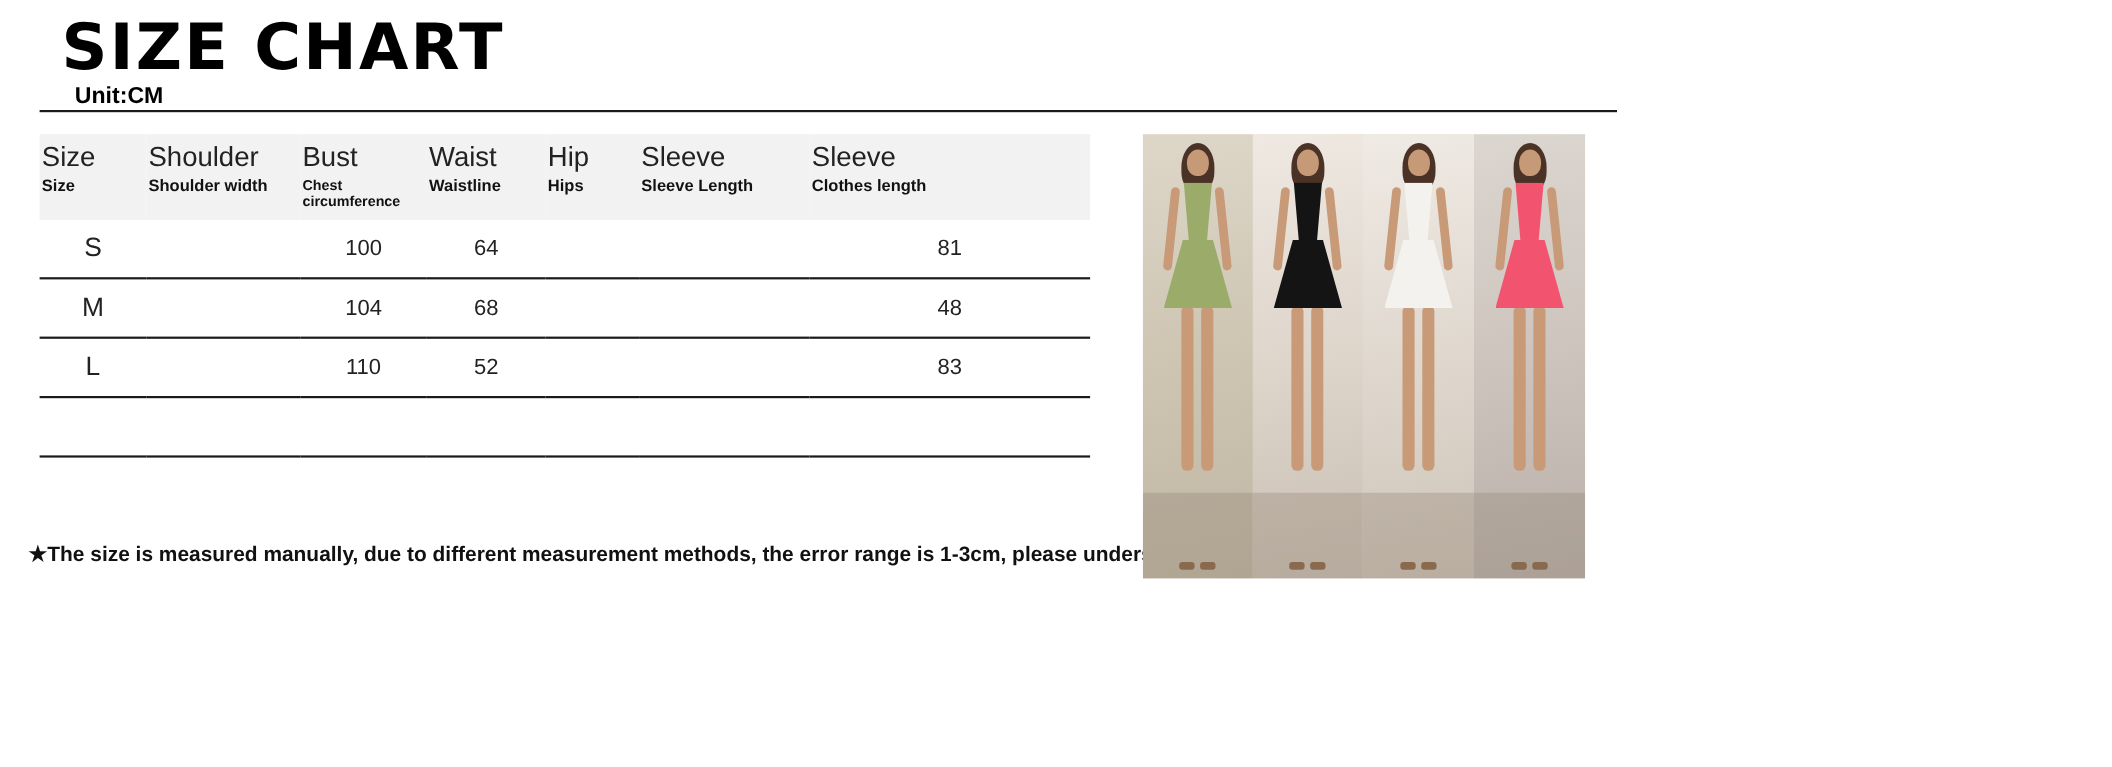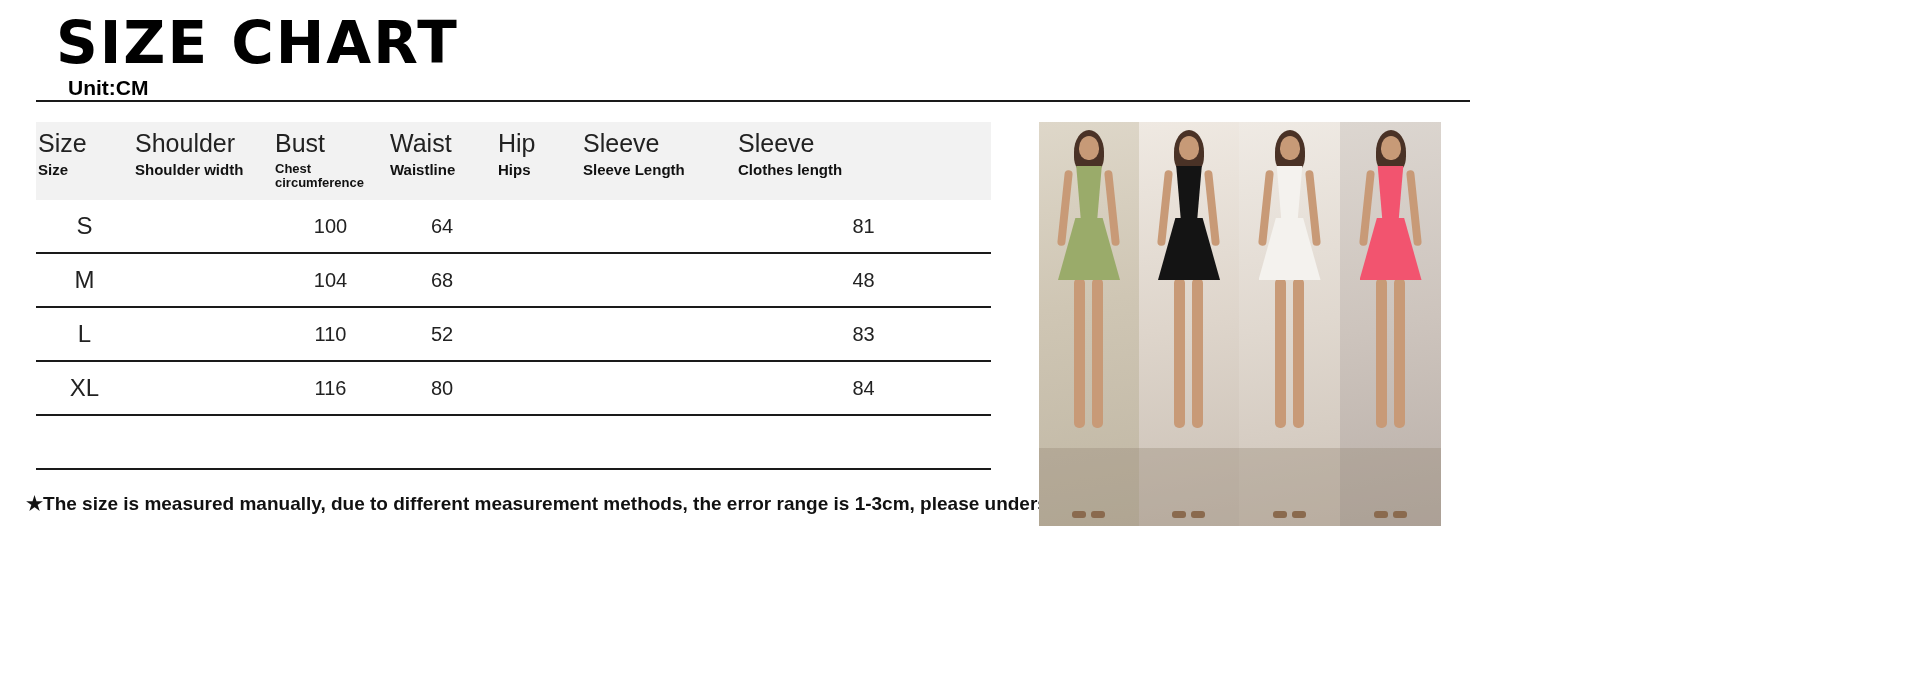--- a/index.html
+++ b/index.html
@@ -275,29 +275,20 @@
           <td>48</td>
         </tr>
         <tr>
           <td class="size-cell">L</td>
           <td></td>
           <td>110</td>
           <td>52</td>
           <td></td>
           <td></td>
           <td>83</td>
-        </tr>
-        <tr>
-          <td class="size-cell">XL</td>
-          <td></td>
-          <td>116</td>
-          <td>80</td>
-          <td></td>
-          <td></td>
-          <td>84</td>
         </tr>
         <tr class="spacer">
           <td></td>
           <td></td>
           <td></td>
           <td></td>
           <td></td>
           <td></td>
           <td></td>
         </tr>

